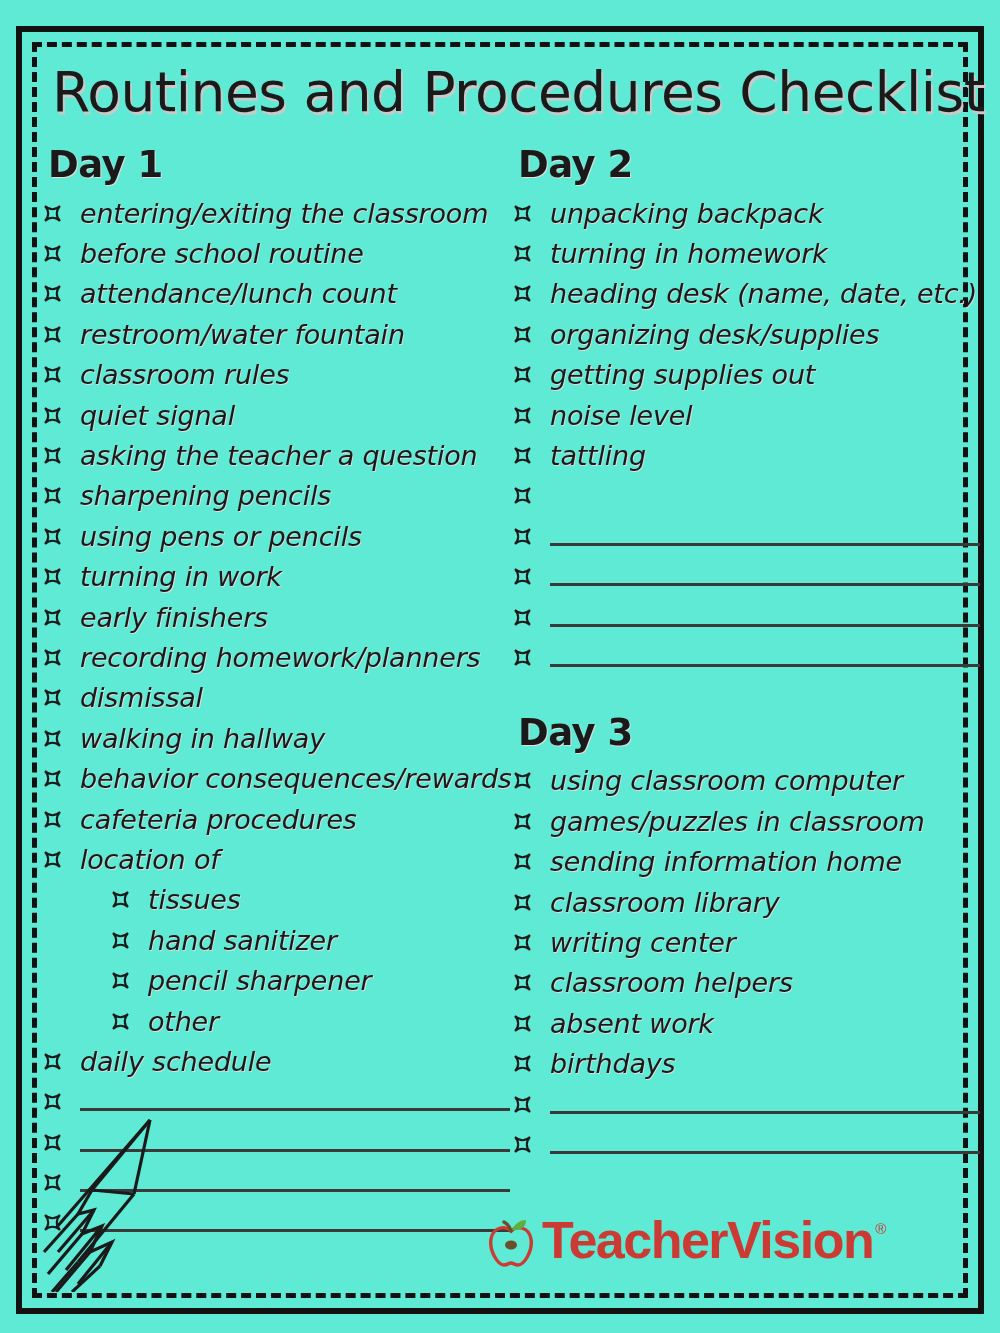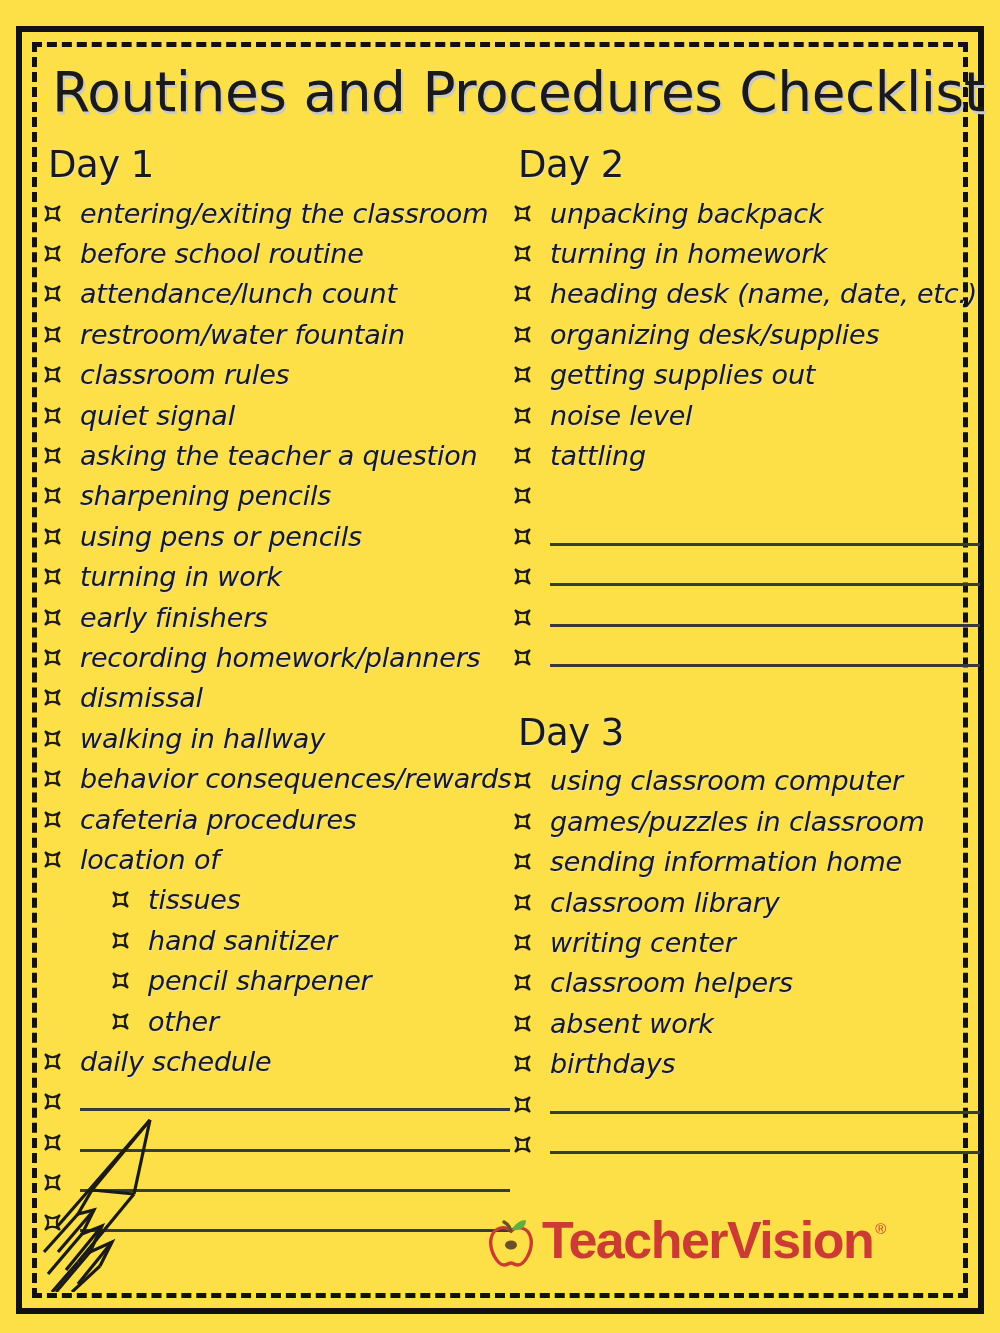--- a/index.html
+++ b/index.html
@@ -12,21 +12,21 @@
     height: 1333px;
     font-family: "DejaVu Sans", sans-serif;
     overflow: hidden;
   }
 
   
   .page {
     position: relative;
     width: 1000px;
     height: 1333px;
-    background: #fde047;
+    background: #5eead4;
     box-sizing: border-box;
   }
   .outer-frame {
     position: absolute;
     left: 16px;
     top: 26px;
     width: 968px;
     height: 1288px;
     border: 6px solid #111111;
     box-sizing: border-box;
@@ -75,21 +75,21 @@
   .col {
     position: absolute;
     top: 0;
     width: 470px;
   }
   .col-left  { left: 0px; }
   .col-right { left: 470px; }
 
   .day-head {
     font-size: 37px;
-    font-weight: 400;
+    font-weight: 700;
     color: #1a1a1a;
     letter-spacing: -0.5px;
     line-height: 1;
     margin: 0 0 10px 4px;
     text-shadow: 1px 1px 0 #dedede;
   }
   .day-head.spaced { margin-top: 36px; }
 
   ul.check-list {
     list-style: none;

